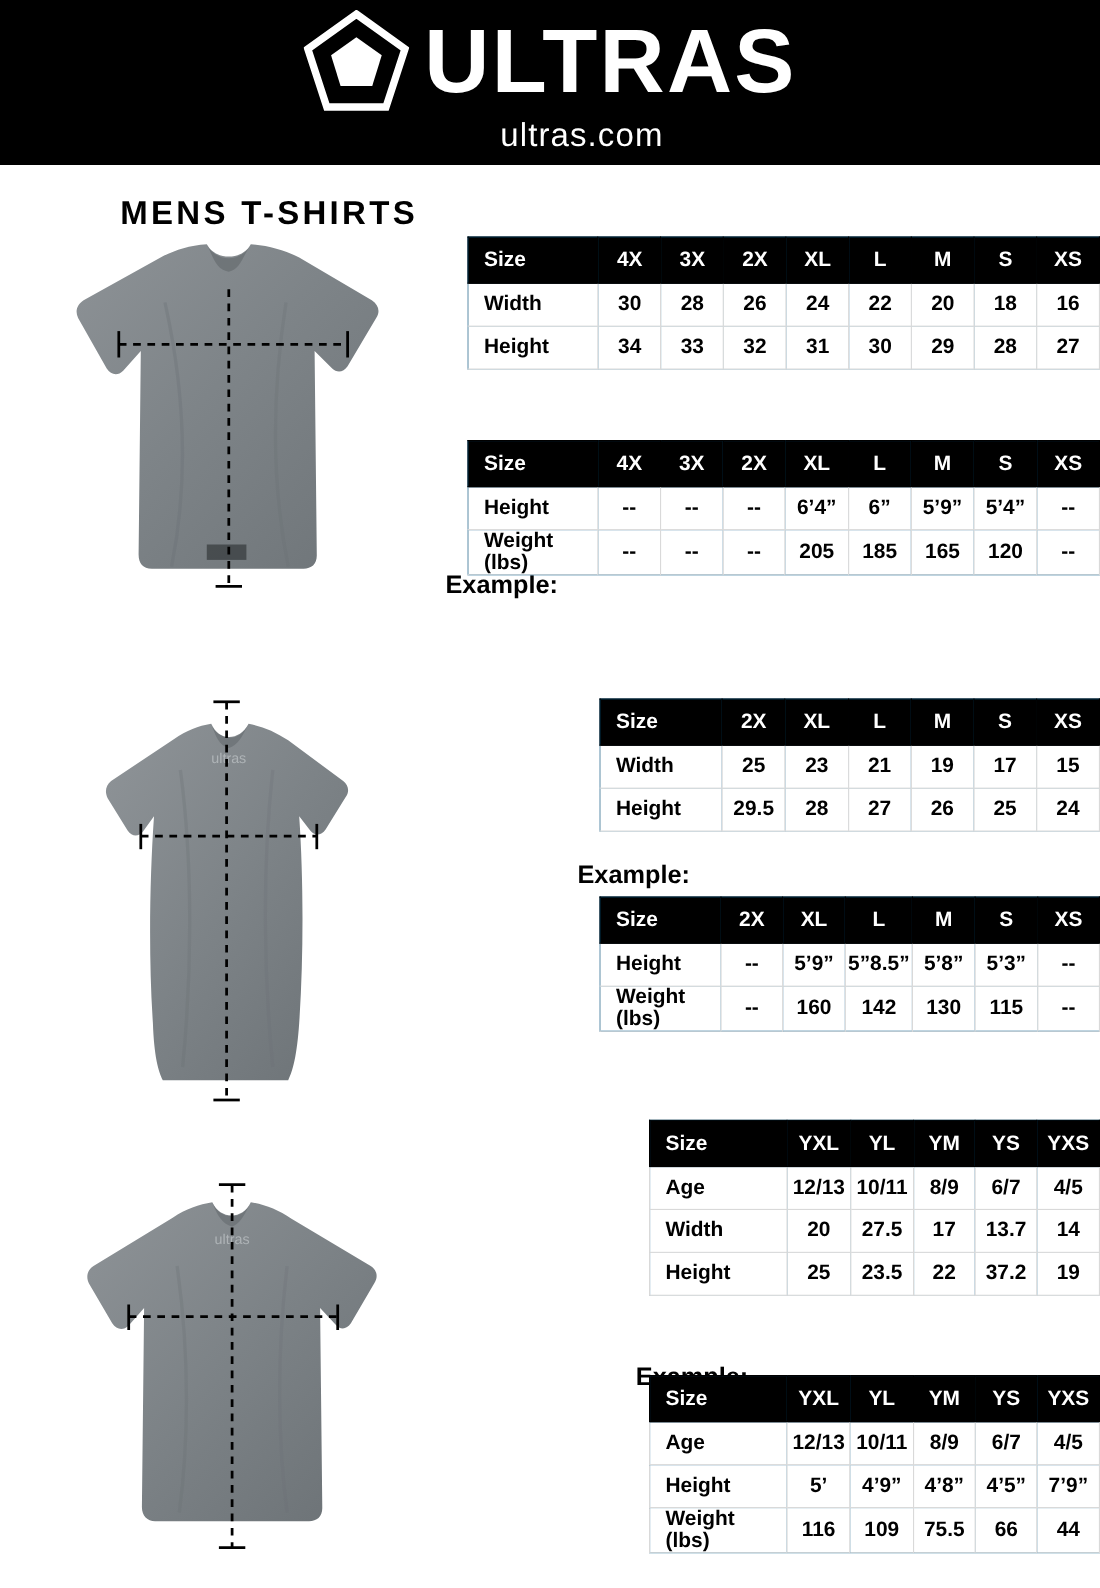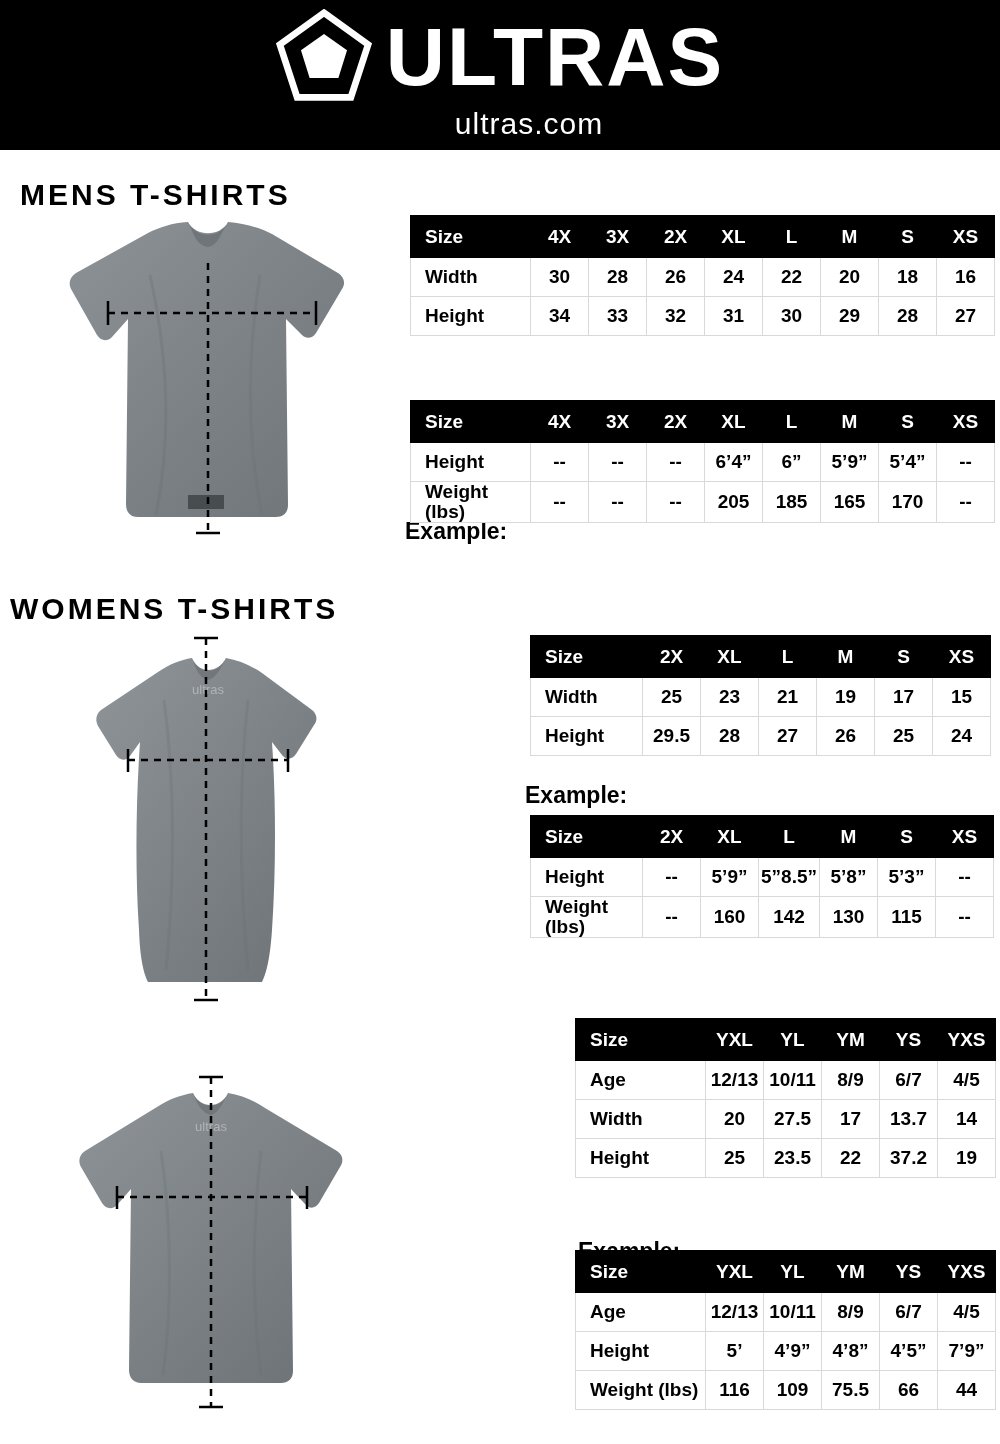--- a/index.html
+++ b/index.html
@@ -55,40 +55,41 @@
     width: 1000px;
   }
   #section-mens   { top: 150px; height: 430px; }
   #section-womens { top: 580px; height: 430px; }
   #section-youth  { top: 1000px; height: 444px; }
 
   .section-title {
     font-size: 30px;
     font-weight: bold;
     letter-spacing: 3px;
-    text-align: left;
+    text-align: right;
     font-family: "Liberation Sans", sans-serif;
   }
   #section-mens .section-title   { position: absolute; top: 28px;  left: 20px; width: 360px; }
   #section-womens .section-title { position: absolute; top: 12px;  left: 10px; width: 380px; }
   #section-youth  .section-title { position: absolute; top: 12px;  left: 20px; width: 360px; }
 
   
   .shirt-wrap { position: absolute; }
   #mens-shirt   { left: 20px;  top: 65px;  width: 370px; height: 330px; }
   #womens-shirt { left: 40px;  top: 50px;  width: 320px; height: 380px; }
   #youth-shirt  { left: 45px;  top: 55px;  width: 330px; height: 370px; }
   .shirt-wrap svg { width: 100%; height: 100%; display: block; }
 
   
   .table-block { position: absolute; }
   table.size-table {
     border-collapse: collapse;
     table-layout: fixed;
     background: #0369a1;
+    margin-left: 15px;
   }
   table.size-table th,
   table.size-table td {
     border: 1px solid #d9d9d9;
     text-align: center;
     font-size: 19px;
     font-weight: bold;
     height: 39px;
     padding: 0 2px;
     font-family: "Liberation Sans", sans-serif;
@@ -255,30 +256,29 @@
           <td>--</td>
         </tr>
         <tr>
           <th class="rowhead tiny-head">Weight (lbs)</th>
           <td>--</td>
           <td>--</td>
           <td>--</td>
           <td>205</td>
           <td>185</td>
           <td>165</td>
-          <td>170</td>
+          <td>120</td>
           <td>--</td>
         </tr>
       </tbody>
     </table>
   </div>
 </div>
 
 <div class="section" id="section-womens">
-  <div class="section-title">WOMENS  T-SHIRTS</div>
 
   <div class="shirt-wrap" id="womens-shirt">
     <svg viewBox="0 0 320 380" xmlns="http://www.w3.org/2000/svg">
       <defs>
         <linearGradient id="gWom" x1="0" y1="0" x2="1" y2="1">
           <stop offset="0%" stop-color="#8f9498"></stop>
           <stop offset="50%" stop-color="#7d8387"></stop>
           <stop offset="100%" stop-color="#6c7276"></stop>
         </linearGradient>
       </defs>

